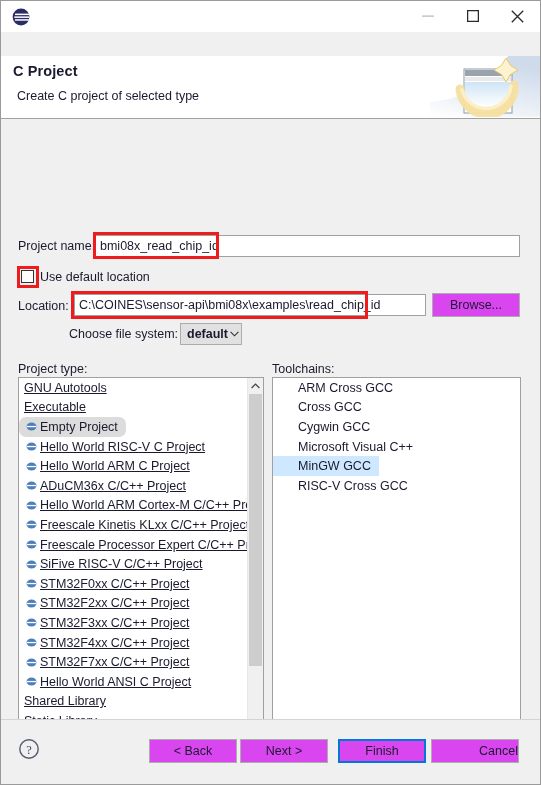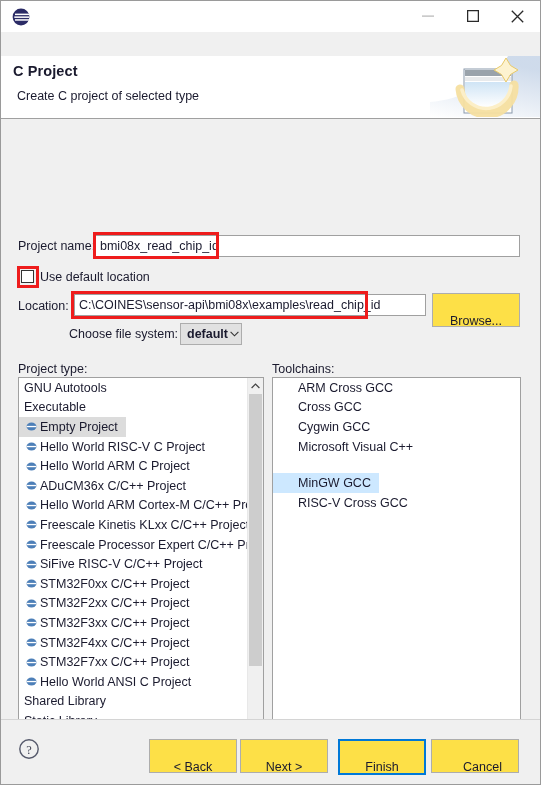--- a/index.html
+++ b/index.html
@@ -134,29 +134,29 @@
     width: 3px; height: 6px;
     border-right: 1.6px solid #222;
     border-bottom: 1.6px solid #222;
     transform: rotate(40deg);
   }
 
   
   .btn {
     position: absolute;
     box-sizing: border-box;
-    background: #fde047;
+    background: #d946ef;
     border: 1px solid #adadad;
     font-family: "Liberation Sans", sans-serif;
     font-size: 12.5px;
     color: #1a1a2e;
     text-align: center;
     line-height: 22px;
     height: 24px;
-    padding: 16px;
+    padding: 0;
   }
   .btn.default {
     border: 2px solid #0078d7;
     line-height: 20px;
   }
 
   
   .combo {
     position: absolute;
     box-sizing: border-box;
@@ -347,28 +347,28 @@
       <span class="ctext">default</span>
       <span class="carrow">
         <svg width="9" height="6" viewBox="0 0 9 6">
             <path d="M0.6 0.8 L4.5 4.8 L8.4 0.8" fill="none" stroke="#333" stroke-width="1.1"></path>
           </svg>
       </span>
     </div>
 
     <div class="lbl" style="left:17px; top:243px;">Project type:</div>
     <div class="listbox" style="left:17px; top:258px; width:246px; height:375px;">
-      <div class="list-inner" id="pt-rows" style="right:16px; bottom:17px;">
+      <div class="list-inner" id="pt-rows" style="right:16px; bottom:17px;text-decoration:underline;">
           <div class="row nobullet">
             <span class="rlabel">GNU Autotools</span>
           </div>
           <div class="row nobullet">
             <span class="rlabel">Executable</span>
           </div>
-          <div style="height: 19.6px;"><div class="row sel-gray" style="display: inline-flex; width: auto; padding-right: 8px;">
+          <div style="height: 19.6px;"><div class="row sel-gray" style="display: inline-flex; width: auto; padding-right: 8px; border-radius: 7px;">
               <span class="bullet">
                 <svg width="11" height="11" viewBox="0 0 11 11">
                   <ellipse cx="5.5" cy="5.5" rx="5" ry="4" fill="#4d7fb8"></ellipse>
                   <rect x="0.6" y="4.9" width="9.8" height="1.3" fill="#ffffff"></rect>
                 </svg>
               </span>
               <span class="rlabel">Empty Project</span>
             </div></div>
           <div class="row">
             <span class="bullet">
@@ -530,21 +530,21 @@
           </div>
           <div class="row nobullet indent">
             <span class="rlabel">Cross GCC</span>
           </div>
           <div class="row nobullet indent">
             <span class="rlabel">Cygwin GCC</span>
           </div>
           <div class="row nobullet indent">
             <span class="rlabel">Microsoft Visual C++</span>
           </div>
-          <div style="height: 19.6px; margin-top: 17px;"><div class="row sel-blue nobullet indent" style="display: inline-flex; width: auto; padding-right: 8px;">
+          <div style="height: 19.6px;"><div class="row sel-blue nobullet indent" style="display: inline-flex; width: auto; padding-right: 8px;">
               <span class="rlabel">MinGW GCC</span>
             </div></div>
           <div class="row nobullet indent">
             <span class="rlabel">RISC-V Cross GCC</span>
           </div>
         </div>
     </div>
 
     <div class="cb-line" style="left:18px; top:643px;">
       <div class="cbox checked" style="position:relative; left:0; top:0;"></div>

